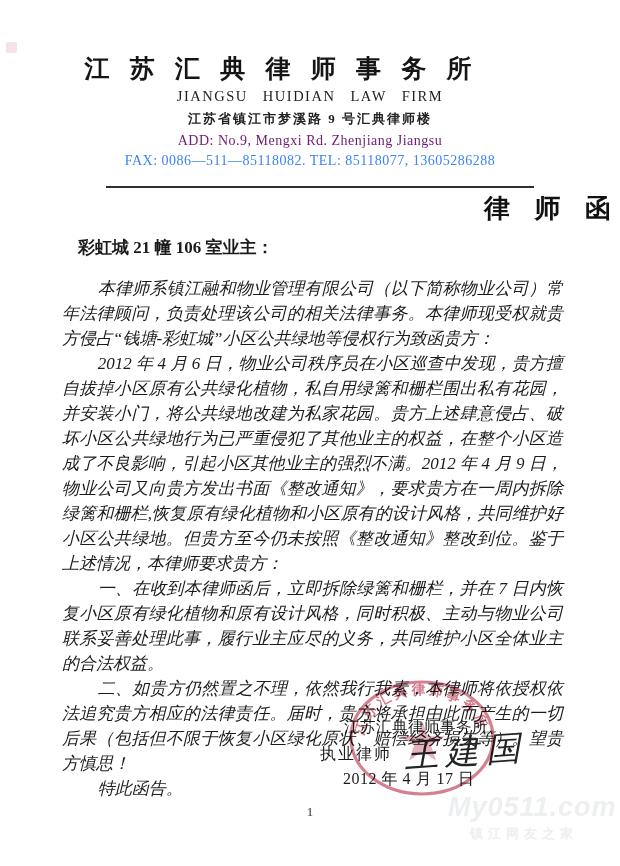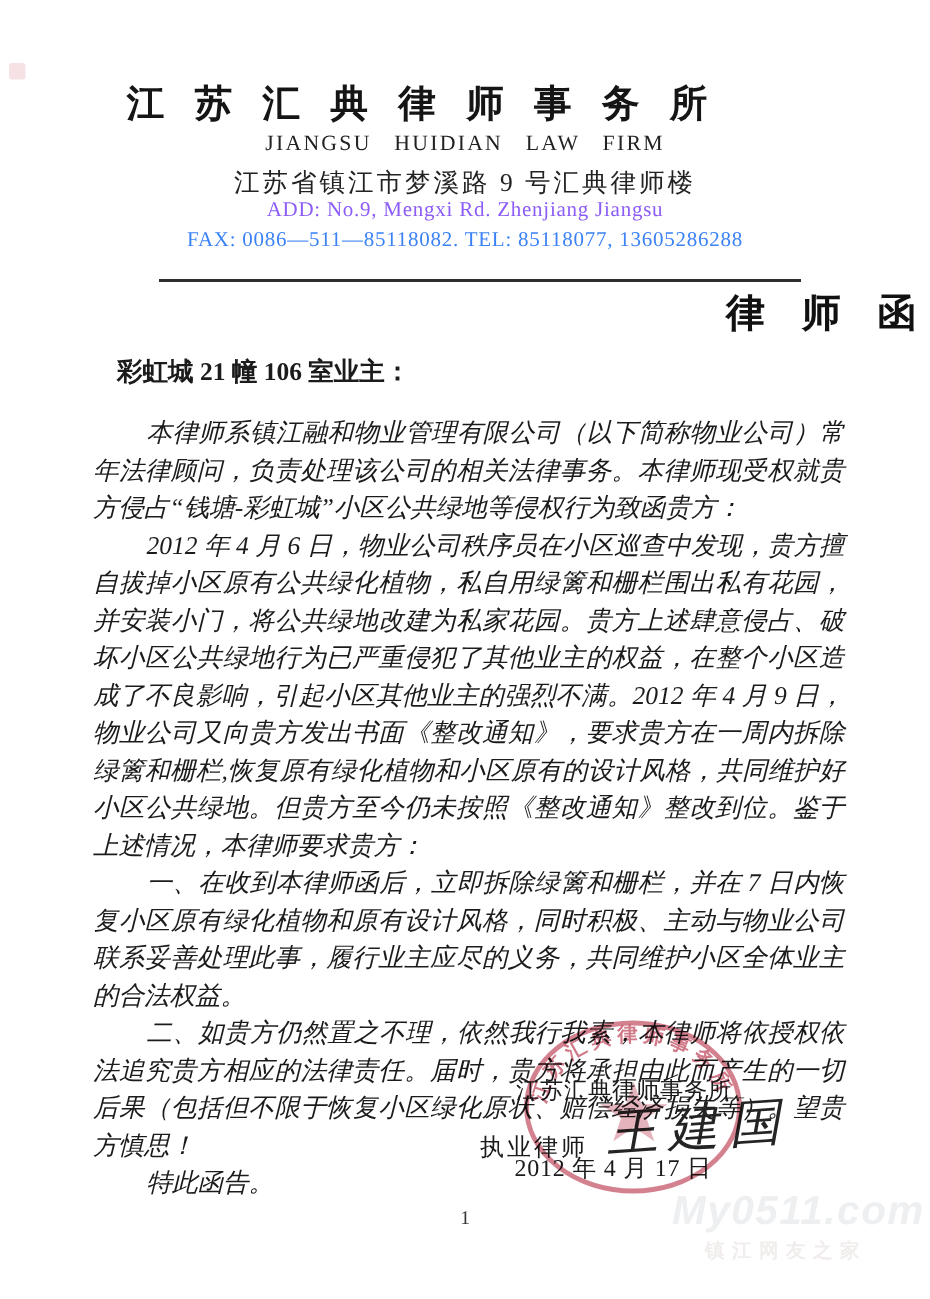--- a/index.html
+++ b/index.html
@@ -19,25 +19,25 @@
   .firm-cn{
     position:absolute;left:0;top:52px;width:563px;
     font-size:25px;font-weight:bold;letter-spacing:7px;color:#151515;
   }
   .firm-en{
     position:absolute;left:0;top:88px;width:620px;
     font-size:14.5px;letter-spacing:1.5px;word-spacing:10px;color:#222;
   }
   .addr-cn{
     position:absolute;left:0;top:110px;width:620px;
-    font-size:17px;letter-spacing:2px;color:#222;
+    font-size:13px;letter-spacing:2px;color:#222;font-weight:bold;
   }
   .addr-en{
     position:absolute;left:0;top:133px;width:620px;
-    font-size:14px;letter-spacing:.5px;color:#8b5cf6;
+    font-size:14px;letter-spacing:.5px;color:#701a75;
   }
   .contact{
     position:absolute;left:0;top:153px;width:620px;
     font-size:14px;letter-spacing:.5px;color:#3b82f6;
   }
   .rule{
     position:absolute;left:106px;top:186px;width:428px;height:2px;
     background:#2e2e2e;
   }
   .doc-title{
@@ -50,21 +50,21 @@
     text-justify:inter-ideograph;color:#1b1b1b;
   }
   .salutation{margin:16px;font-weight:bold;}
   .para{margin:0;text-indent:2.1em;font-style:italic;}
   .sign-firm{
     position:absolute;left:344px;top:717px;
     font-size:15.5px;letter-spacing:.5px;color:#1b1b1b;
   }
   .sign-role{
     position:absolute;left:320px;top:744px;
-    font-size:16px;letter-spacing:2px;color:#1b1b1b;margin-top:11px;
+    font-size:16px;letter-spacing:2px;color:#1b1b1b;
   }
   .sign-name{
     position:absolute;left:404px;top:729px;
     font-size:34px;font-style:italic;letter-spacing:7px;color:#242424;
     font-family:"DejaVu Serif","Liberation Serif",serif;
     transform:rotate(-4deg);
   }
   .sign-date{
     position:absolute;left:343px;top:769px;
     font-size:16px;letter-spacing:.5px;color:#1b1b1b;

